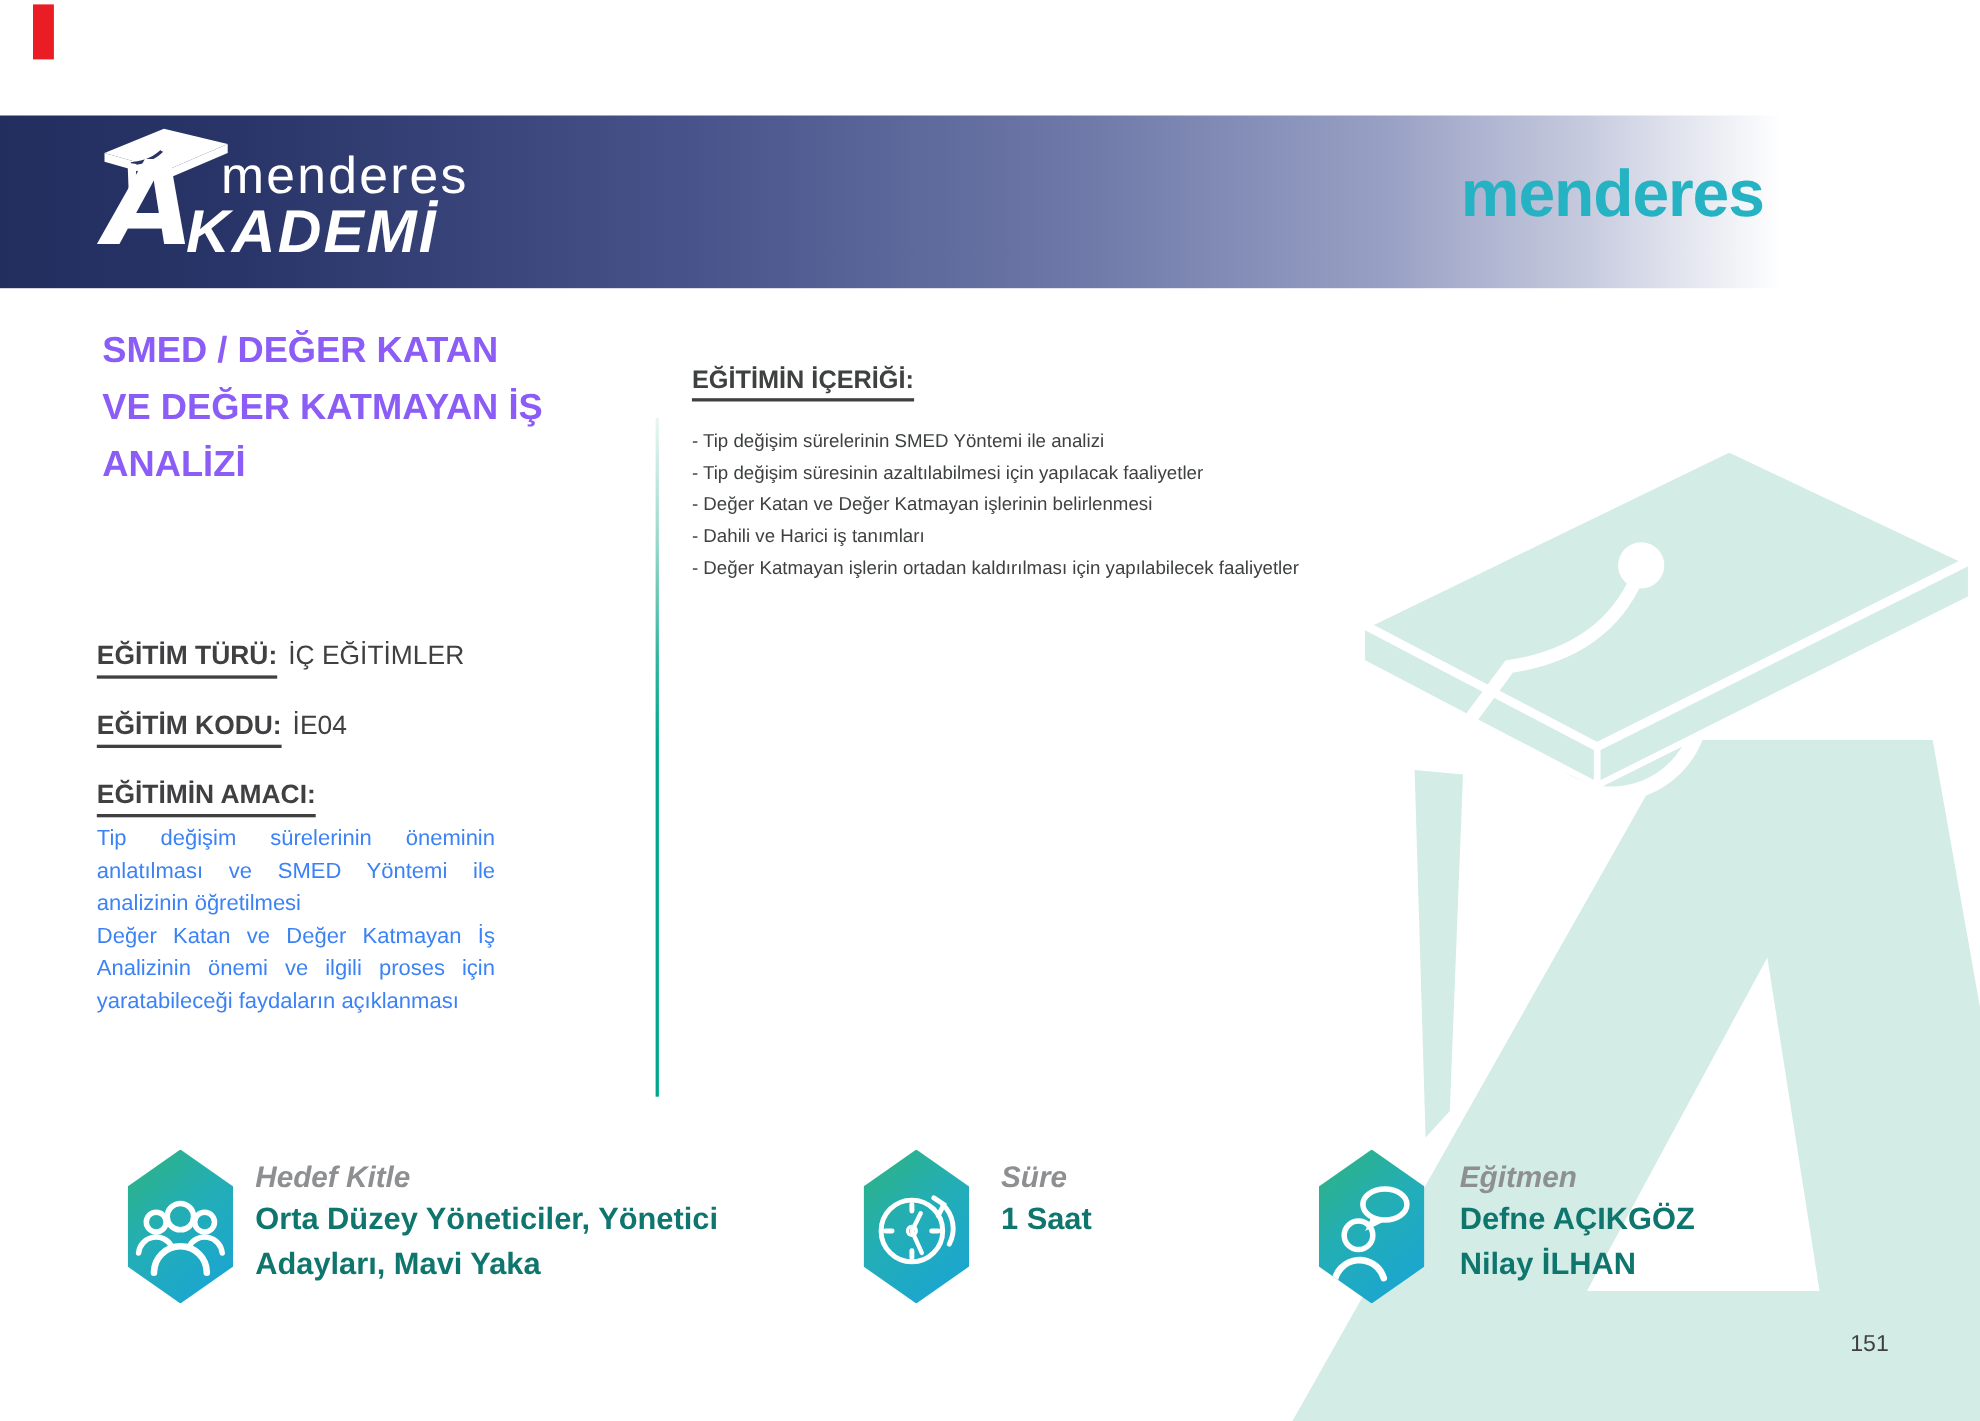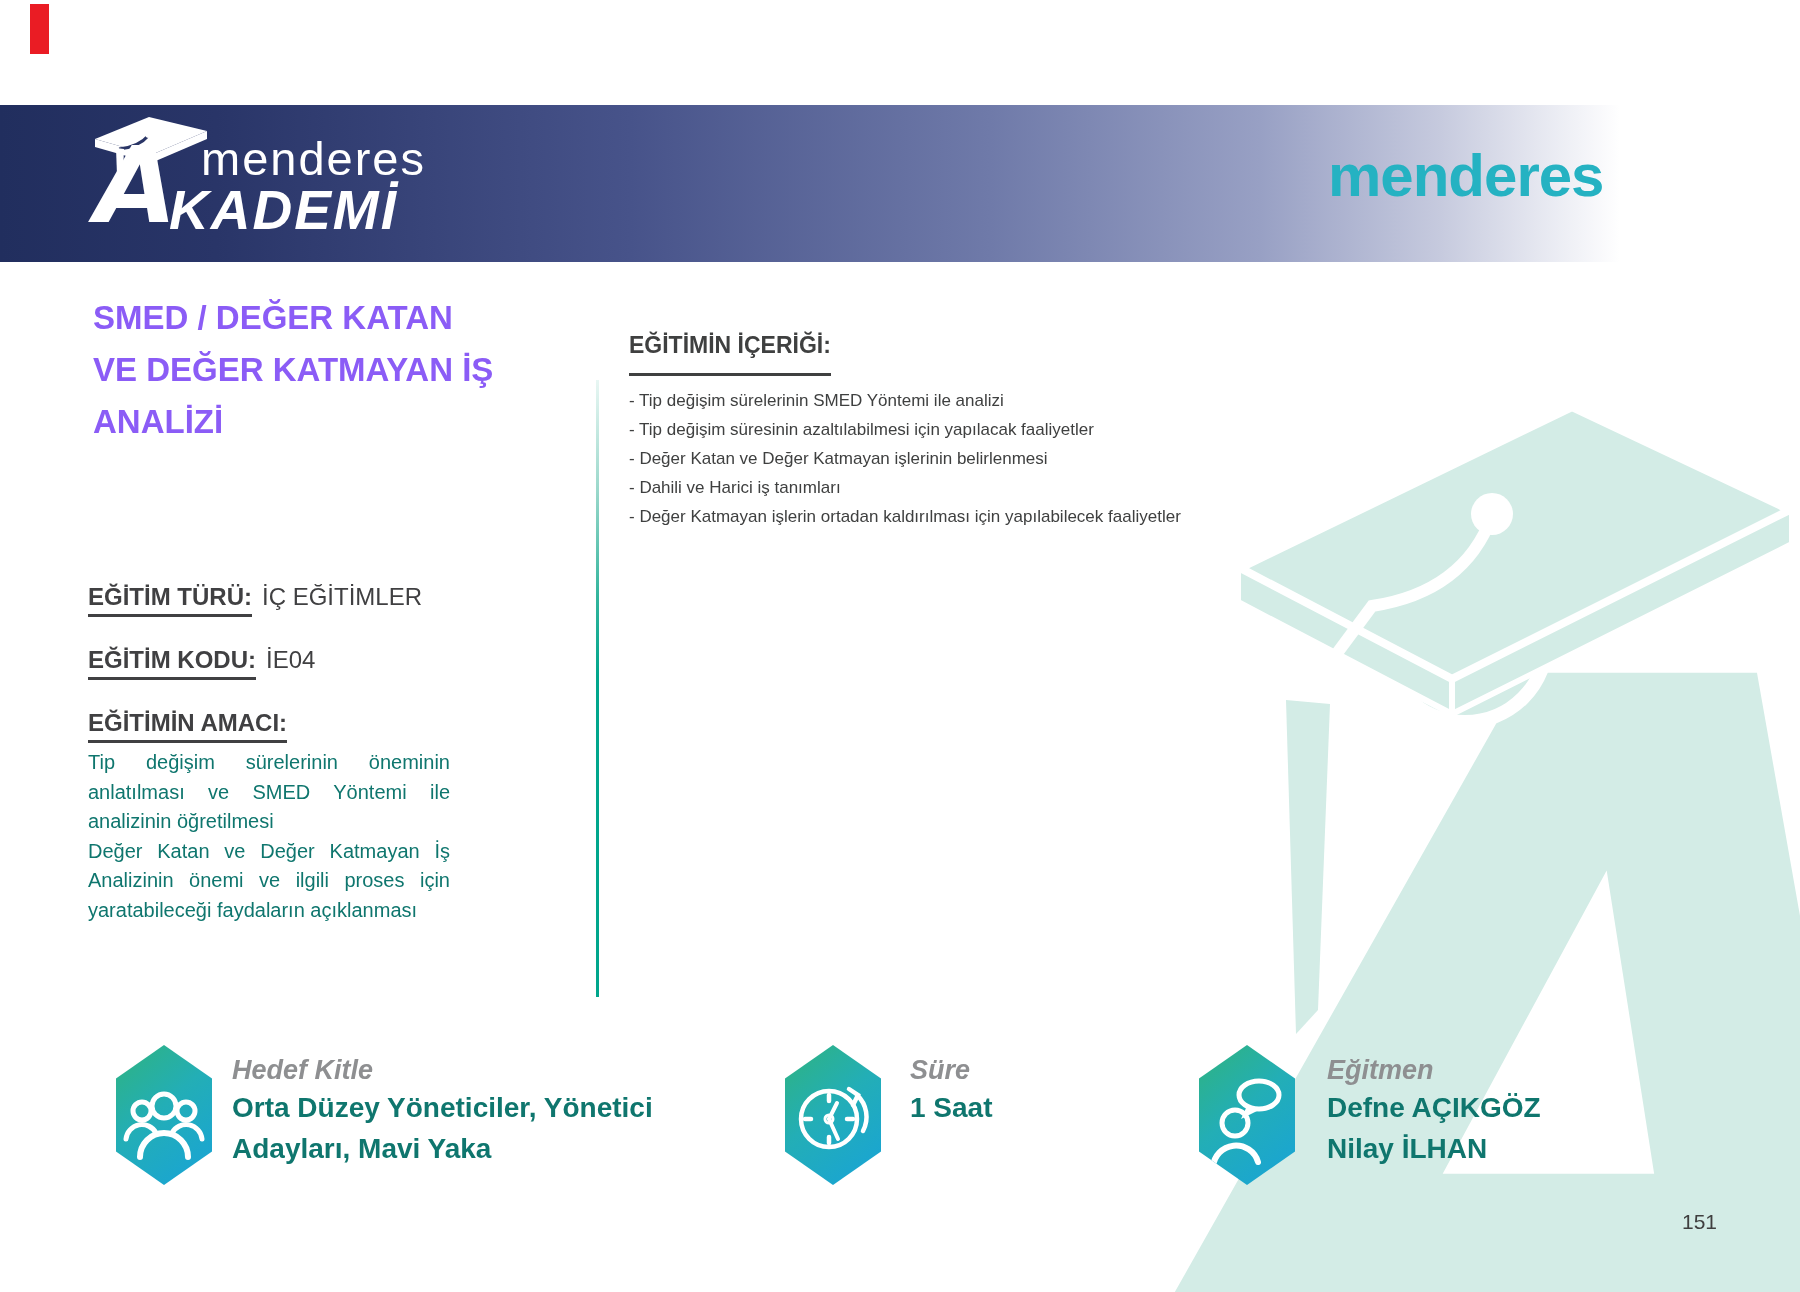--- a/index.html
+++ b/index.html
@@ -57,29 +57,29 @@
     z-index:2;
   }
   .meta-row{position:absolute;left:88px;font-size:24px;color:#404042;z-index:2;white-space:nowrap;text-align:right;}
   .meta-label{font-weight:bold;display:inline-block;border-bottom:3px solid #404042;padding-bottom:3px;}
   .meta-value{margin-left:10px;}
   .row-type{top:583px;}
   .row-code{top:646px;}
   .row-purpose{top:709px;}
   .purpose-text{
     position:absolute;left:88px;top:748px;width:362px;
-    font-size:20px;line-height:29.5px;color:#0f766e;text-align:justify;z-index:2;
+    font-size:20px;line-height:29.5px;color:#3b82f6;text-align:justify;z-index:2;
   }
   .purpose-text p{margin:0;}
   
   .content-heading{
     position:absolute;left:629px;top:332px;
     font-size:23px;font-weight:bold;color:#3f4040;z-index:2;
   }
-  .content-heading span{display:inline-block;border-bottom:3px solid #3f4040;padding-bottom:14px;}
+  .content-heading span{display:inline-block;border-bottom:3px solid #3f4040;padding-bottom:3px;}
   .content-list{
     position:absolute;left:629px;top:386px;width:640px;
     font-size:17px;line-height:29px;color:#3f4040;z-index:2;
   }
   
   .info-card{position:absolute;z-index:2;}
   .hexagon{
     position:absolute;left:0;top:0;width:96px;height:140px;
     background:linear-gradient(140deg,#2fb37e 0%,#23aeb6 45%,#18a3d8 100%);
     clip-path:polygon(50% 0%,100% 24%,100% 76%,50% 100%,0% 76%,0% 24%);

